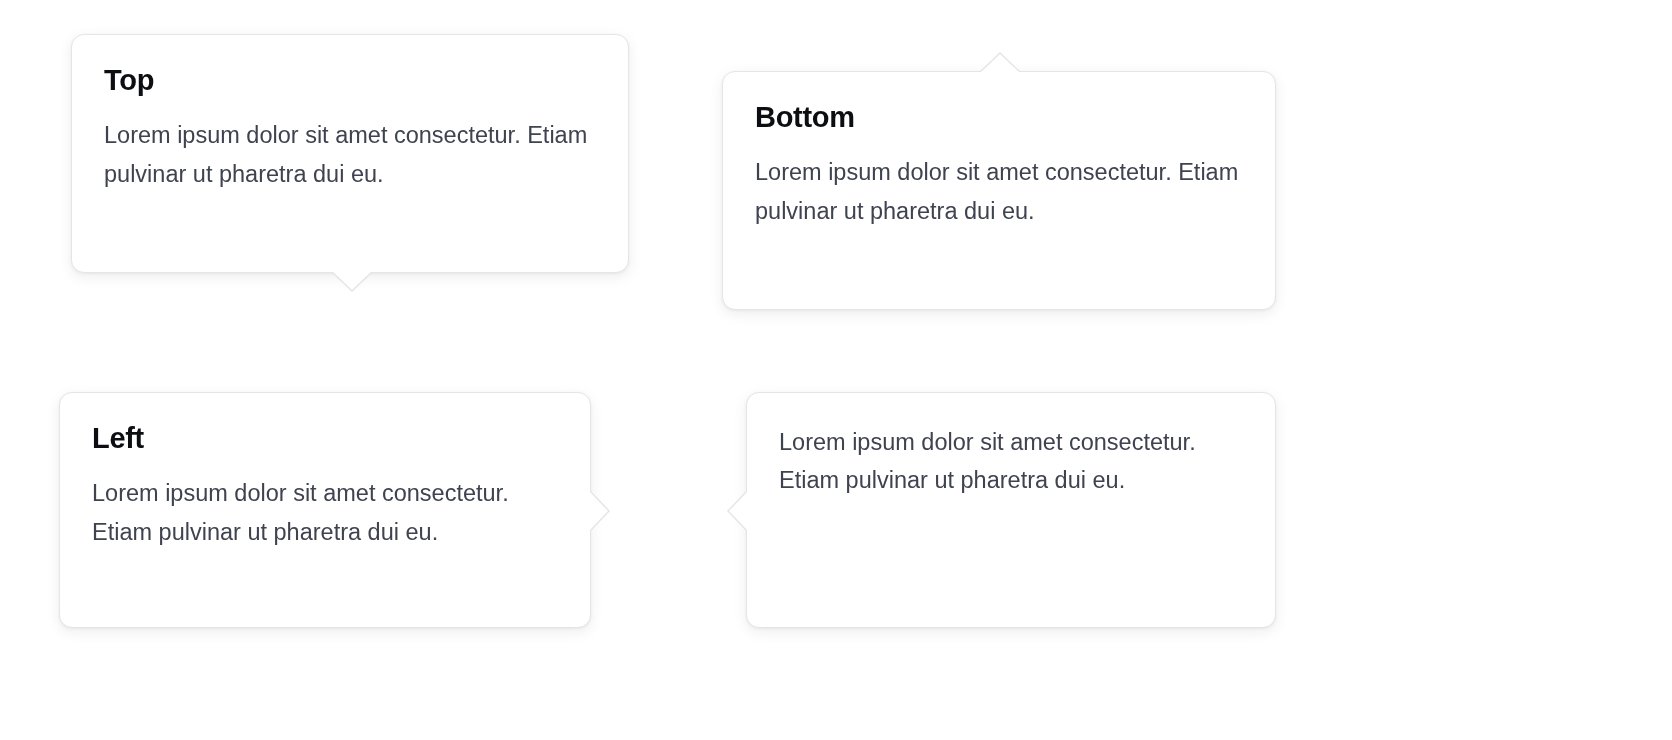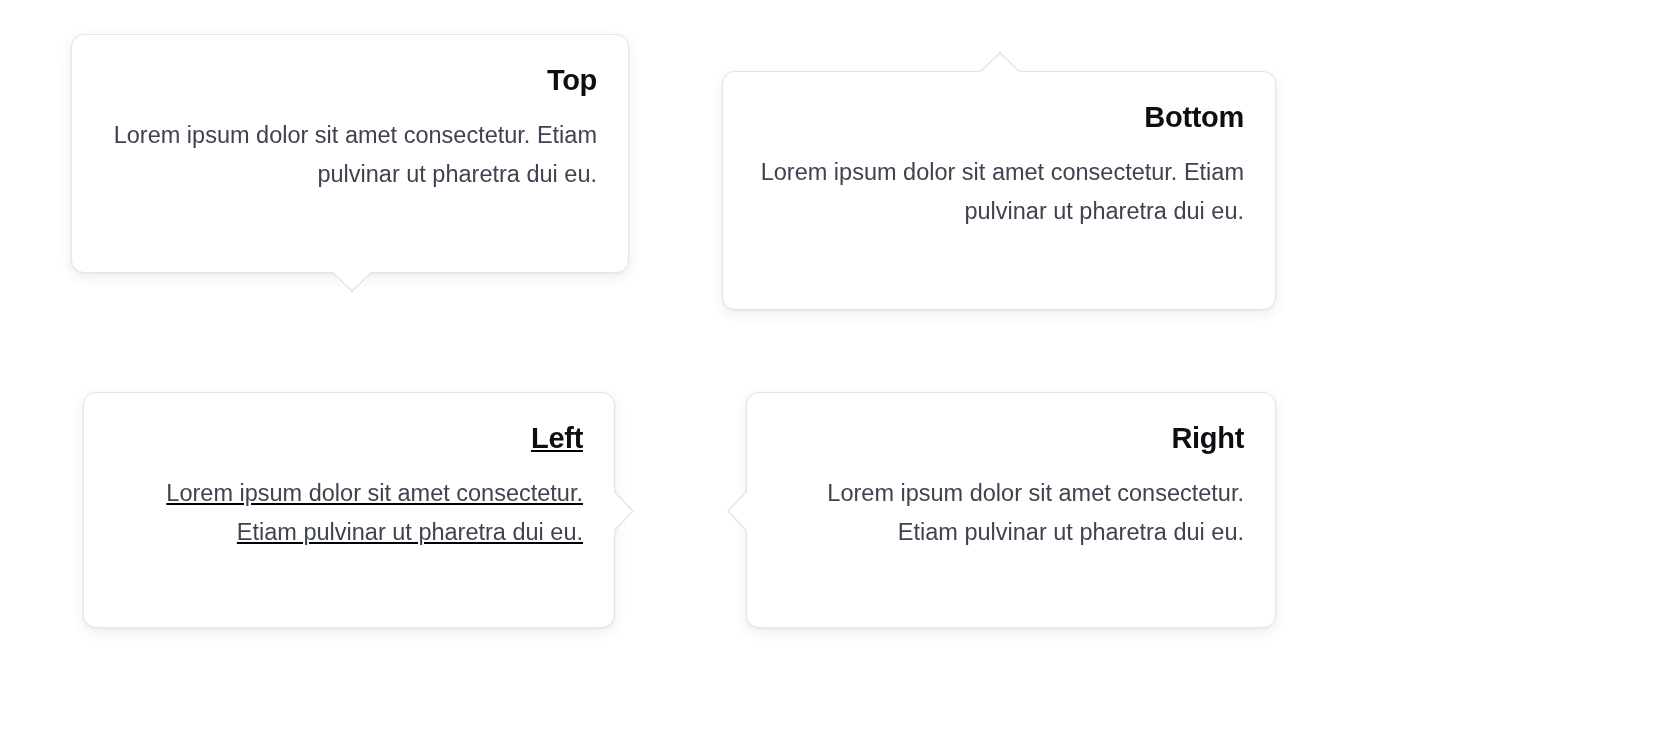--- a/index.html
+++ b/index.html
@@ -13,21 +13,20 @@
     font-family: "Liberation Sans", sans-serif;
     -webkit-font-smoothing: antialiased;
     overflow: hidden;
   }
 
   #stage {
     position: relative;
     width: 1672px;
     height: 740px;
     background: #ffffff;
-    text-align: right;
   }
 
   
   .popover {
     position: absolute;
     box-sizing: border-box;
     background: #ffffff;
     border: 1px solid #e3e5e9;
     border-radius: 13px;
     box-shadow: 0 4px 14px rgba(22, 26, 38, 0.075),
@@ -121,25 +120,24 @@
   #popover-bottom {
     left: 722px;
     top: 71px;
     width: 554px;
     height: 239px;
   }
   #popover-bottom .arrow-border { left: 256px; top: -20px; }
   #popover-bottom .arrow-fill   { left: 257px; top: -18px; }
 
   #popover-left {
-    left: 83px;
+    left: 59px;
     top: 392px;
     width: 532px;
     height: 236px;
-    text-decoration: underline;
   }
   #popover-left .arrow-border { top: 97px; right: -20px; }
   #popover-left .arrow-fill   { top: 98px; right: -18px; }
 
   #popover-right {
     left: 746px;
     top: 392px;
     width: 530px;
     height: 236px;
   }
@@ -166,19 +164,18 @@
   </div>
 
   <div class="popover" id="popover-left">
     <h2 class="popover-title">Left</h2>
     <p class="popover-body">Lorem ipsum dolor sit amet consectetur. Etiam pulvinar ut pharetra dui eu.</p>
     <span class="arrow arrow-right arrow-border"></span>
     <span class="arrow arrow-right arrow-fill"></span>
   </div>
 
   <div class="popover" id="popover-right">
-    <h2 class="popover-title">Right</h2>
     <p class="popover-body">Lorem ipsum dolor sit amet consectetur. Etiam pulvinar ut pharetra dui eu.</p>
     <span class="arrow arrow-left arrow-border"></span>
     <span class="arrow arrow-left arrow-fill"></span>
   </div>
 
 </div>
 
 </body></html>

